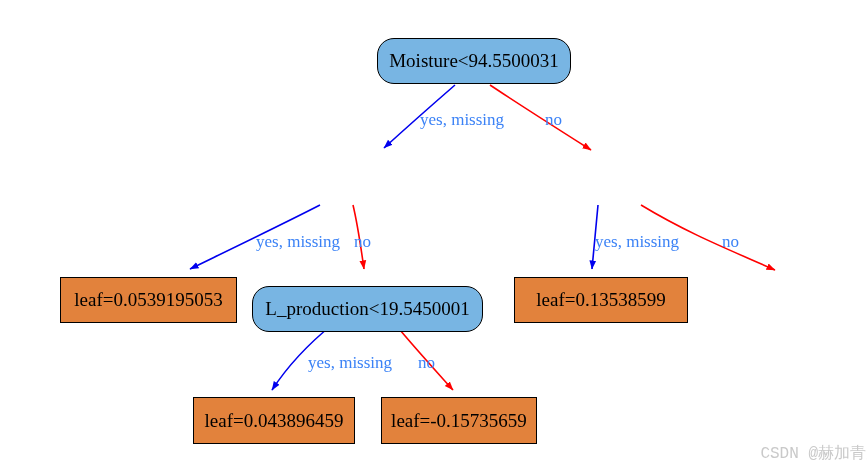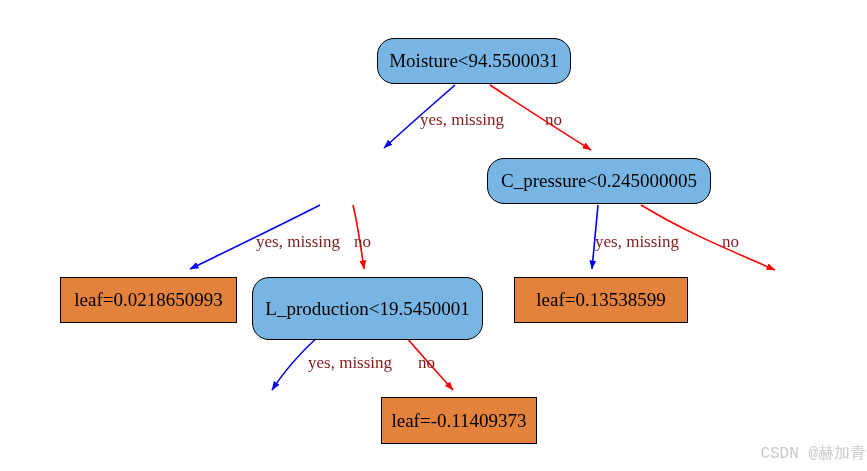--- a/index.html
+++ b/index.html
@@ -17,21 +17,21 @@
   svg.edges{position:absolute;left:0;top:0;width:867px;height:471px;pointer-events:none;}
   .edge{fill:none;stroke-width:1.6px;}
   .edge-yes{stroke:var(--yes-edge);}
   .edge-no{stroke:var(--no-edge);}
   .arrow-yes{fill:var(--yes-edge);}
   .arrow-no{fill:var(--no-edge);}
   .node{position:absolute;display:flex;align-items:center;justify-content:center;
         font-size:19px;color:#000;border:1.4px solid var(--border);white-space:nowrap;}
   .node.split{background:var(--split-fill);border-radius:17px;}
   .node.leaf{background:var(--leaf-fill);border-radius:0;}
-  .edge-label{position:absolute;font-size:17px;color:#7f1d1d;white-space:nowrap;}
+  .edge-label{position:absolute;font-size:17px;color:#3b82f6;white-space:nowrap;}
   .watermark{position:absolute;right:9px;bottom:7px;font-size:16px;color:var(--watermark);
              font-family:Liberation Mono, monospace;}
 </style>
 </head>
 <body>
 
 <div class="canvas">
 
   <svg class="edges" viewBox="0 0 867 471">
     <defs>
@@ -48,31 +48,31 @@
     <path class="edge edge-no" d="M329,205 C334,226 337,248 340,269" marker-end="url(#arrow-red)"></path>
     <path class="edge edge-yes" d="M574,205 C572,226 570,248 568,269" marker-end="url(#arrow-blue)"></path>
     <path class="edge edge-no" d="M617,205 C665,234 706,250 751,270" marker-end="url(#arrow-red)"></path>
     <path class="edge edge-yes" d="M309,324 C283,345 263,367 248,390" marker-end="url(#arrow-blue)"></path>
     <path class="edge edge-no" d="M371,324 C390,347 411,370 429,390" marker-end="url(#arrow-red)"></path>
   </svg>
 
   <div class="node split" style="left:353px;top:38px;width:194px;height:46px;">Moisture&lt;94.5500031</div>
 
 
-  <div class="node split" style="left:463px;top:158px;width:224px;height:46px;">C_pressure&lt;0.245000005</div>
 
-  <div class="node leaf" style="left:36px;top:277px;width:177px;height:46px;">leaf=0.0218650993</div>
+  <div class="node leaf" style="left:36px;top:277px;width:177px;height:46px;">leaf=0.0539195053</div>
 
-  <div class="node split" style="left:228px;top:277px;width:231px;height:63px;">L_production&lt;19.5450001</div>
+  <div class="node split" style="left:228px;top:286px;width:231px;height:46px;">L_production&lt;19.5450001</div>
 
   <div class="node leaf" style="left:490px;top:277px;width:174px;height:46px;">leaf=0.13538599</div>
 
 
+  <div class="node leaf" style="left:169px;top:397px;width:162px;height:47px;">leaf=0.043896459</div>
 
-  <div class="node leaf" style="left:357px;top:397px;width:156px;height:47px;">leaf=-0.11409373</div>
+  <div class="node leaf" style="left:357px;top:397px;width:156px;height:47px;">leaf=-0.15735659</div>
 
   <div class="edge-label" style="left:396px;top:110px;">yes, missing</div>
   <div class="edge-label" style="left:521px;top:110px;">no</div>
   <div class="edge-label" style="left:232px;top:232px;">yes, missing</div>
   <div class="edge-label" style="left:330px;top:232px;">no</div>
   <div class="edge-label" style="left:571px;top:232px;">yes, missing</div>
   <div class="edge-label" style="left:698px;top:232px;">no</div>
   <div class="edge-label" style="left:284px;top:353px;">yes, missing</div>
   <div class="edge-label" style="left:394px;top:353px;">no</div>
 

